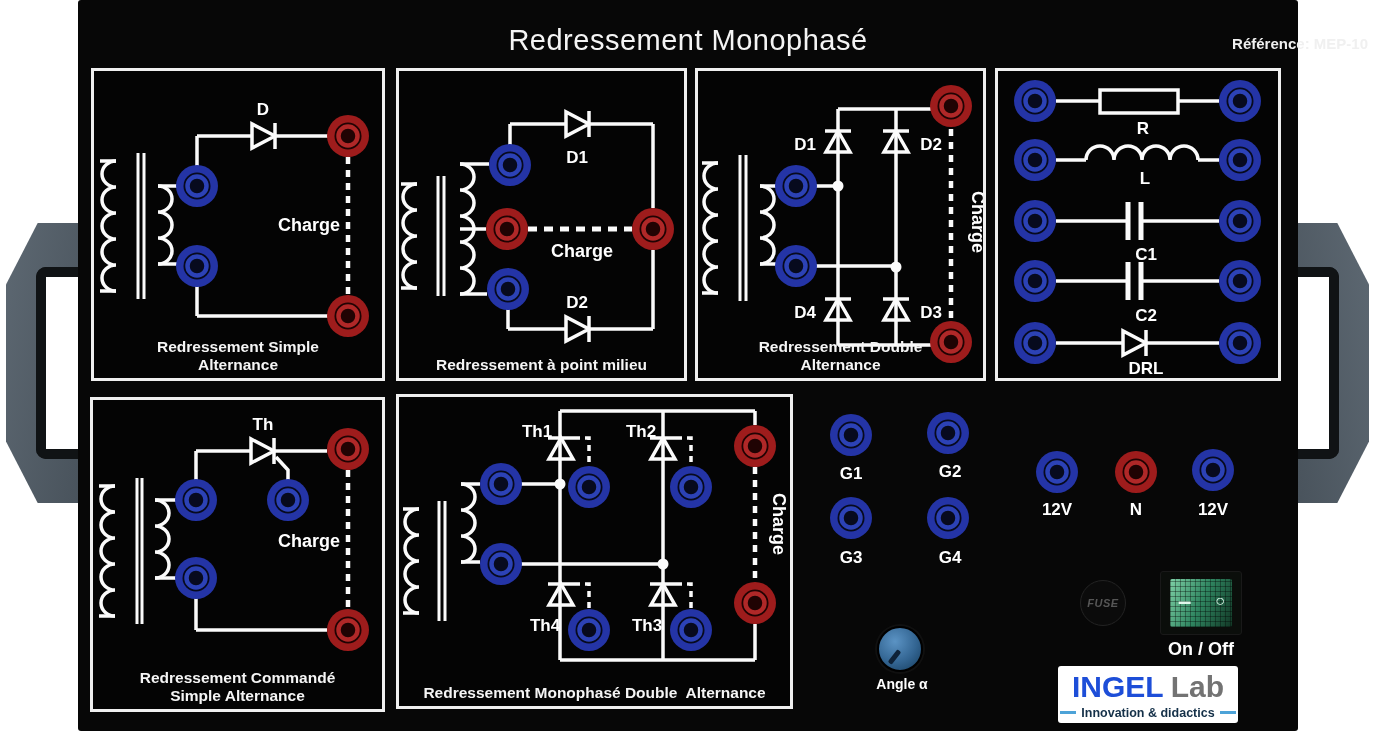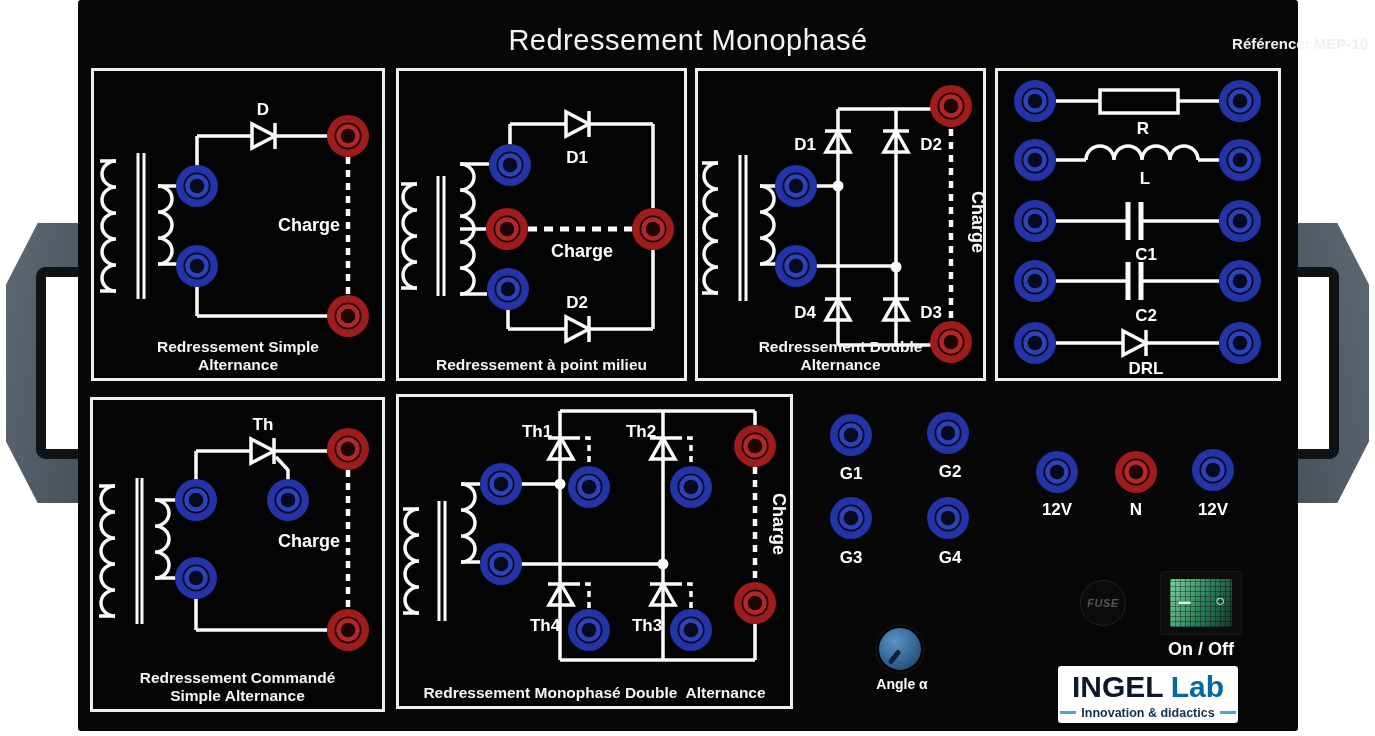--- a/index.html
+++ b/index.html
@@ -52,22 +52,22 @@
       repeating-linear-gradient(0deg,rgba(0,0,0,.35) 0 1px,transparent 1px 5px),
       linear-gradient(115deg,#7ed0a6,#2f8560 50%,#123826);}
   .sw-on{position:absolute;left:8px;top:10px;color:#e2f7ec;font-size:24px;font-weight:bold;line-height:1;}
   .sw-off{position:absolute;right:7px;top:14px;color:#e2f7ec;font-size:16px;font-weight:bold;line-height:1;}
   .onoff{position:absolute;left:1152px;top:639px;width:98px;text-align:center;color:#fff;
     font-size:18px;font-weight:bold;z-index:3;}
   
   .logo{position:absolute;left:1058px;top:666px;width:180px;height:57px;background:#ffffff;
     border-radius:3px;display:flex;flex-direction:column;align-items:center;justify-content:center;z-index:3;}
   .logo-main{font-size:30px;font-weight:bold;line-height:1;margin-top:2px;}
-  .brand{color:#0f172a;margin-top:16px;}
-  .brand-accent{color:#0369a1;margin-left:7px;}
+  .brand{color:#1d4ed8;margin-top:16px;}
+  .brand-accent{color:#737373;margin-left:7px;}
   .logo-tag{display:flex;align-items:center;gap:5px;margin-top:4px;}
   .tag-dash{width:16px;height:3px;background:#4da3d8;}
   .tag-text{font-size:12.5px;font-weight:bold;color:#143048;}
 </style>
 </head>
 <body>
 
 <div class="stage">
 
   <svg width="0" height="0" style="position:absolute" aria-hidden="true">

